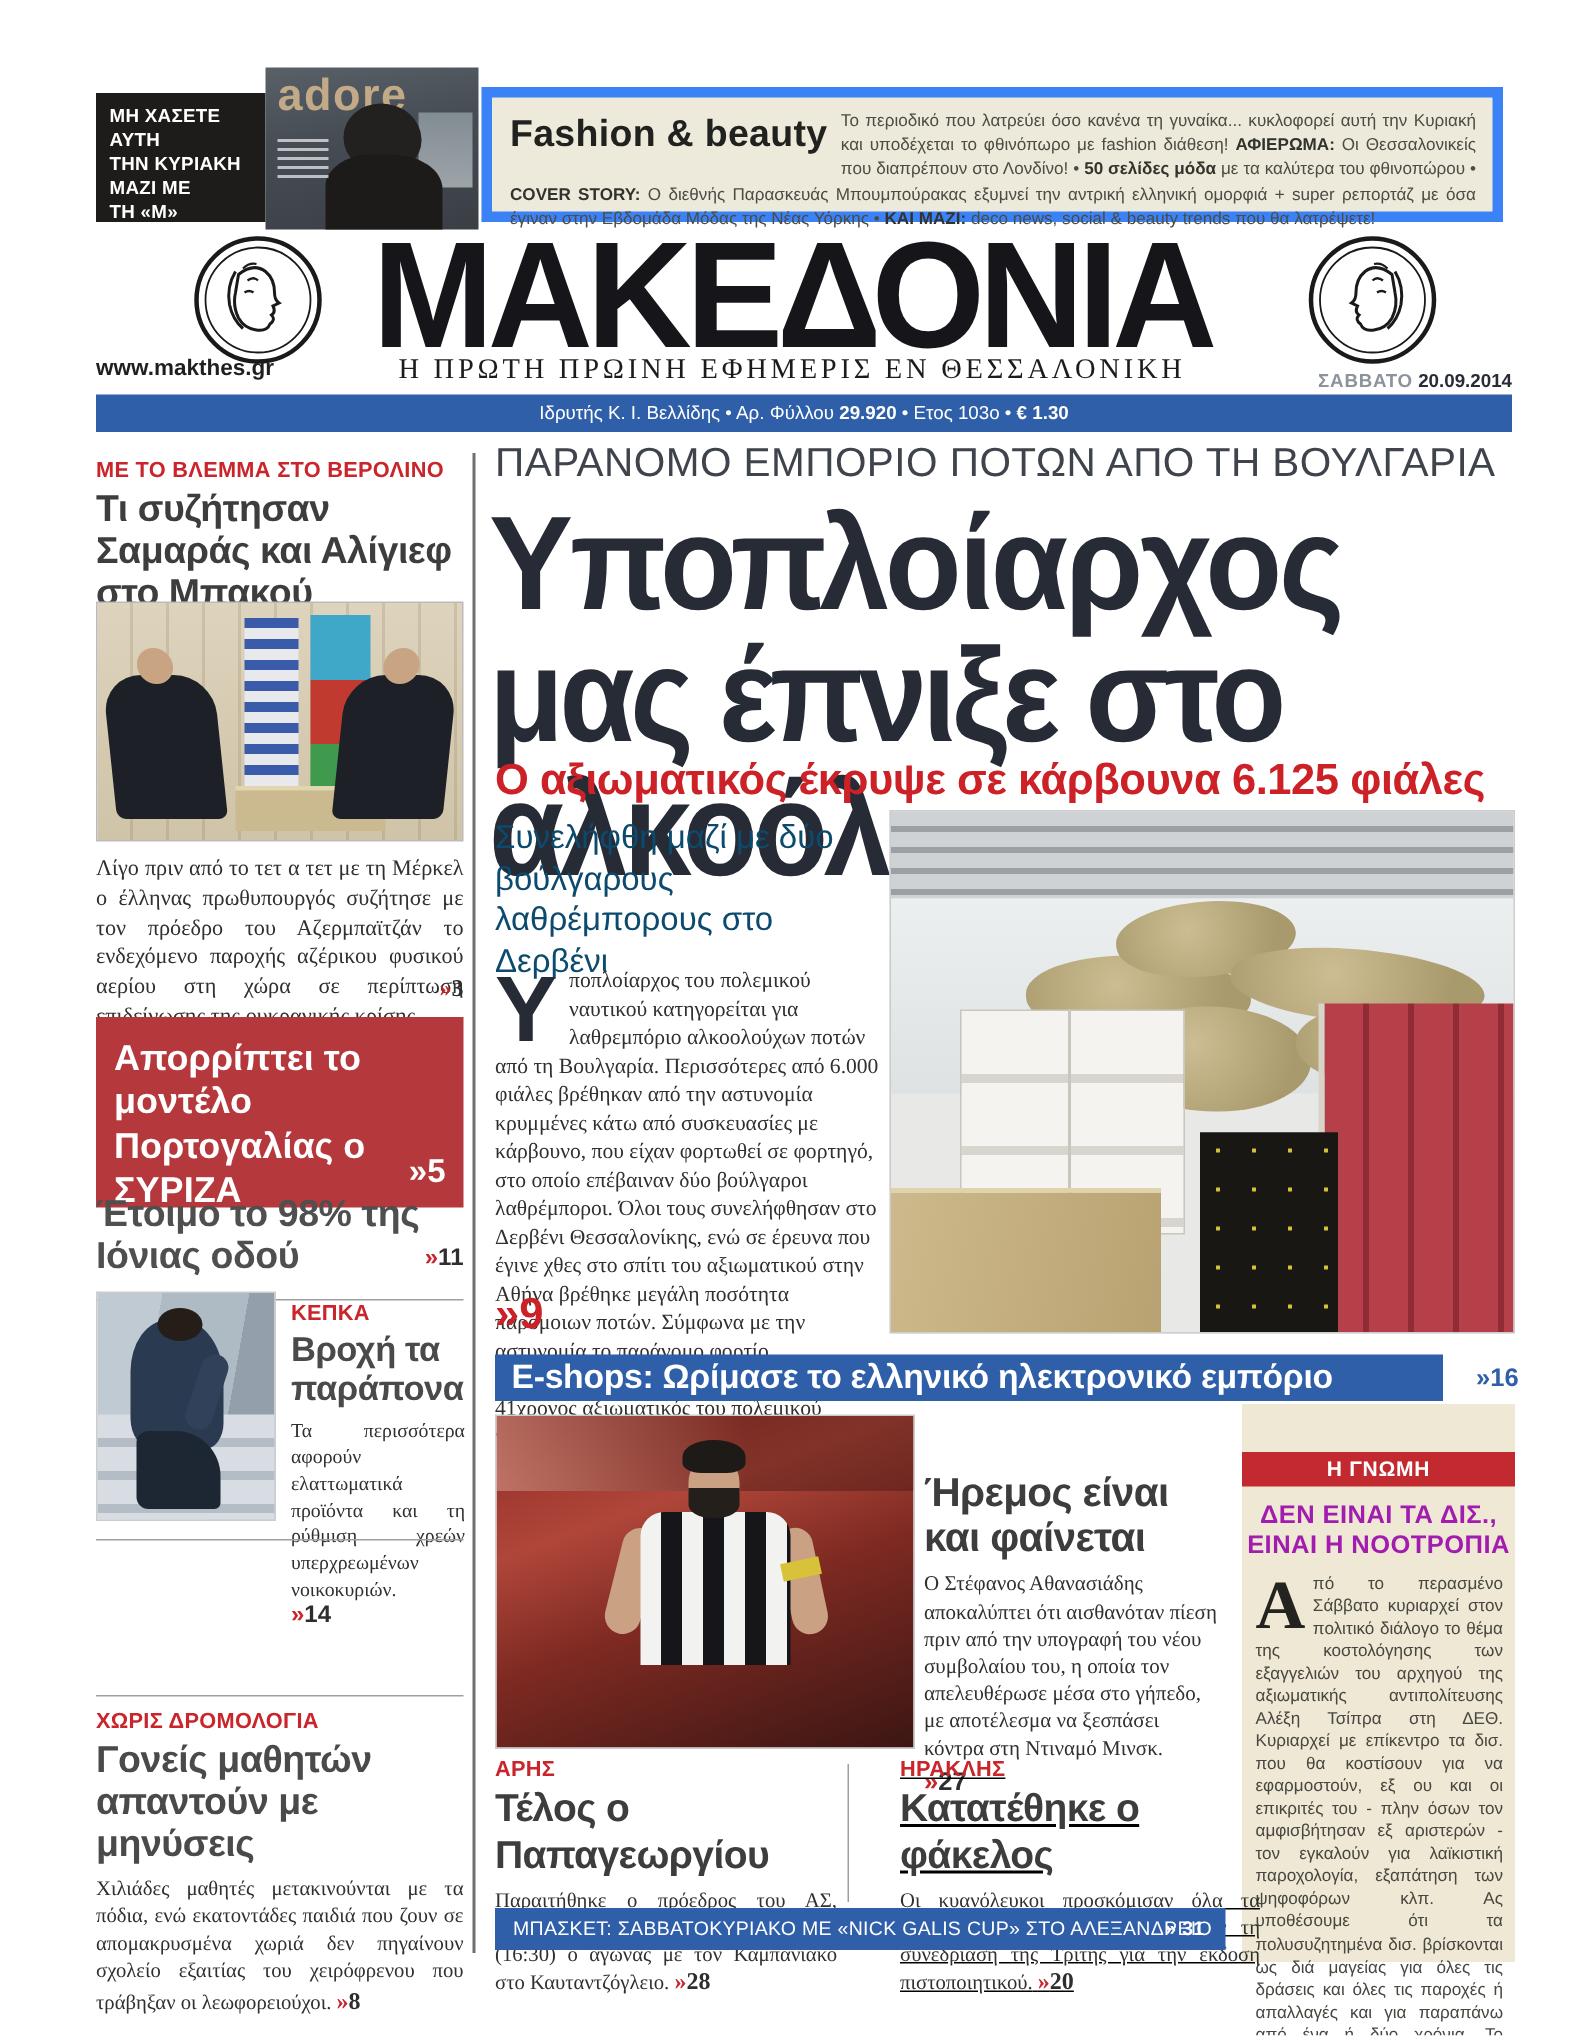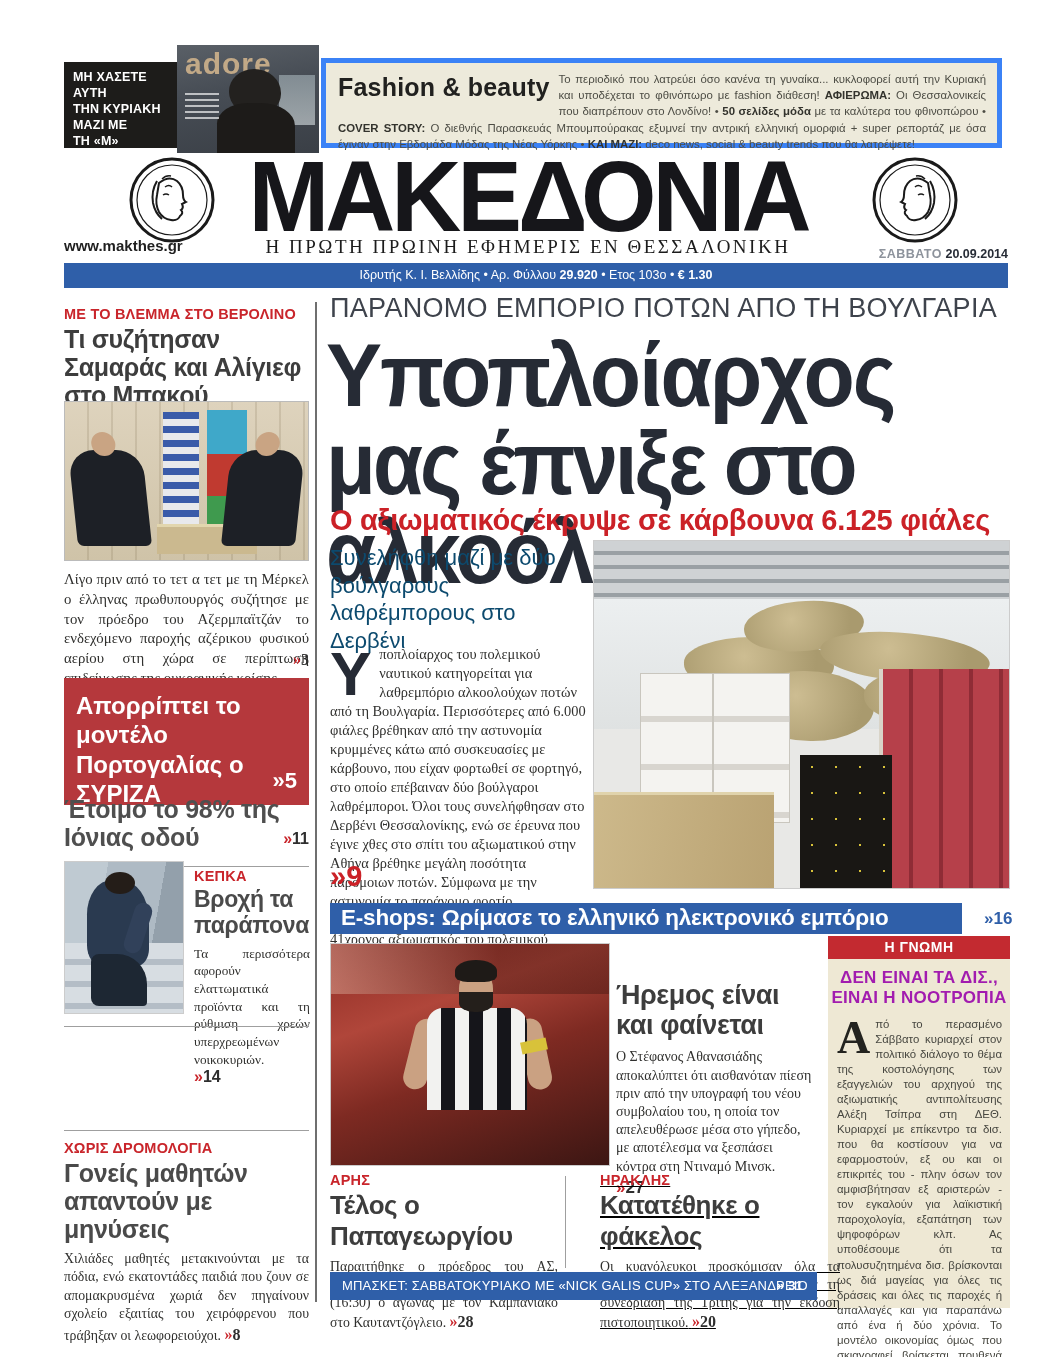--- a/index.html
+++ b/index.html
@@ -10,21 +10,21 @@
   
   .promo-black { position:absolute; left:64px; top:62px; width:113px; height:86px; background:#1d1c1a;
     color:#fff; font-weight:bold; font-size:12.5px; line-height:1.28; padding:7px 6px 6px 9px; white-space:pre-line; letter-spacing:.2px; }
   .promo-mag { position:absolute; left:177px; top:45px; width:142px; height:108px; background:linear-gradient(170deg,#5a6067 0%,#474d55 40%,#3a3f46 100%); overflow:hidden; }
   .promo-mag .mag-title { position:absolute; left:8px; top:2px; font-size:30px; font-weight:bold; color:#c2a987; letter-spacing:1px; }
   .mag-man-hair { position:absolute; left:52px; top:24px; width:52px; height:46px; background:#23211f; border-radius:48% 52% 46% 50%; }
   .mag-man-body { position:absolute; left:40px; top:58px; width:78px; height:52px; background:#1d1b19; border-radius:40% 44% 0 0; }
   .mag-sky { position:absolute; right:4px; top:30px; width:36px; height:50px; background:linear-gradient(#9aa7ad,#c5cdd0); opacity:.7; }
   .mag-lines { position:absolute; left:8px; top:44px; width:34px; height:30px;
     background:repeating-linear-gradient(#0000 0 4px, rgba(255,255,255,.65) 4px 6px); }
-  .promo-fashion { position:absolute; left:321px; top:58px; width:681px; height:90px; background:#edeadb; border:5px solid #3b82f6; padding:8px 11px 6px 12px; }
+  .promo-fashion { position:absolute; left:321px; top:58px; width:681px; height:90px; background:#edeadb; border:7px solid #3b82f6; padding:8px 11px 6px 12px; }
   .fashion-title { float:left; font-size:25px; font-weight:bold; color:#21211f; margin:2px 9px 2px 0; letter-spacing:.2px; }
   .fashion-text { font-size:11.4px; color:#4c4c44; line-height:1.42; text-align:justify; }
   .fashion-text b { color:#33332d; }
 
   
   .site-url { position:absolute; left:64px; top:237px; font-weight:bold; font-size:15px; color:#1f1f1f; }
   .masthead-title { position:absolute; left:0; right:0; top:148px; text-align:center; font-size:97px; font-weight:bold;
     color:#16161a; letter-spacing:-4px; transform:scaleY(1.04); line-height:1; }
   .masthead-sub { position:absolute; left:0; right:0; top:236px; text-align:center; font-family:"Liberation Serif", serif;
     font-size:19px; color:#1c1c1c; letter-spacing:2.5px; }
@@ -131,21 +131,21 @@
   .pl-arm.r { left:192px; top:74px; transform:rotate(-12deg); }
   .pl-band { position:absolute; left:190px; top:96px; width:26px; height:12px; background:#d8c23a; transform:rotate(-12deg); }
 
   .paok { position:absolute; left:616px; top:940px; width:198px;margin-top:41px; }
   .paok-head { font-weight:bold; font-size:27px; color:#3d3d3d; line-height:1.1; letter-spacing:-.4px; }
   .paok-body { margin-top:8px; font-family:"Liberation Serif", serif; font-size:14px; color:#30302e; line-height:1.3; }
   .paok-page { margin-top:2px; font-size:17px; }
 
   
   .opinion { position:absolute; left:828px; top:936px; width:182px; height:372px; background:#eee8d4; }
-  .opinion-bar { height:23px; background:#c32a30; color:#fff; font-weight:bold; font-size:14px; text-align:center; line-height:23px; letter-spacing:.5px; }
+  .opinion-bar { height:23px; background:#c32a30; color:#fff; font-weight:bold; font-size:14px; text-align:center; line-height:23px; letter-spacing:.5px;margin-top:32px; }
   .opinion-title { margin-top:9px; font-family:Liberation Sans, sans-serif; font-weight:bold; font-size:17px; color:#a21caf;
     text-align:center; line-height:1.2; white-space:pre-line; letter-spacing:.3px; }
   .opinion-body { margin:8px 8px 0 9px; font-size:11.4px; color:#474740; line-height:1.32; text-align:justify; }
   .opinion-drop { float:left; font-family:"Liberation Serif", serif; font-weight:bold; font-size:46px; line-height:.8; color:#23231f; margin:3px 5px 0 0; }
 
   
   .aris { position:absolute; left:330px; top:1172px; width:228px; }
   .iraklis { position:absolute; left:600px; top:1172px; width:240px;text-decoration:underline; }
   .sport-head { font-weight:bold; font-size:26px; color:#3d3d3d; letter-spacing:-.4px; margin-top:2px; }
   .sport-body { position:relative; margin-top:6px; font-family:"Liberation Serif", serif; font-size:13.8px; color:#30302e; line-height:1.3; text-align:justify; }

